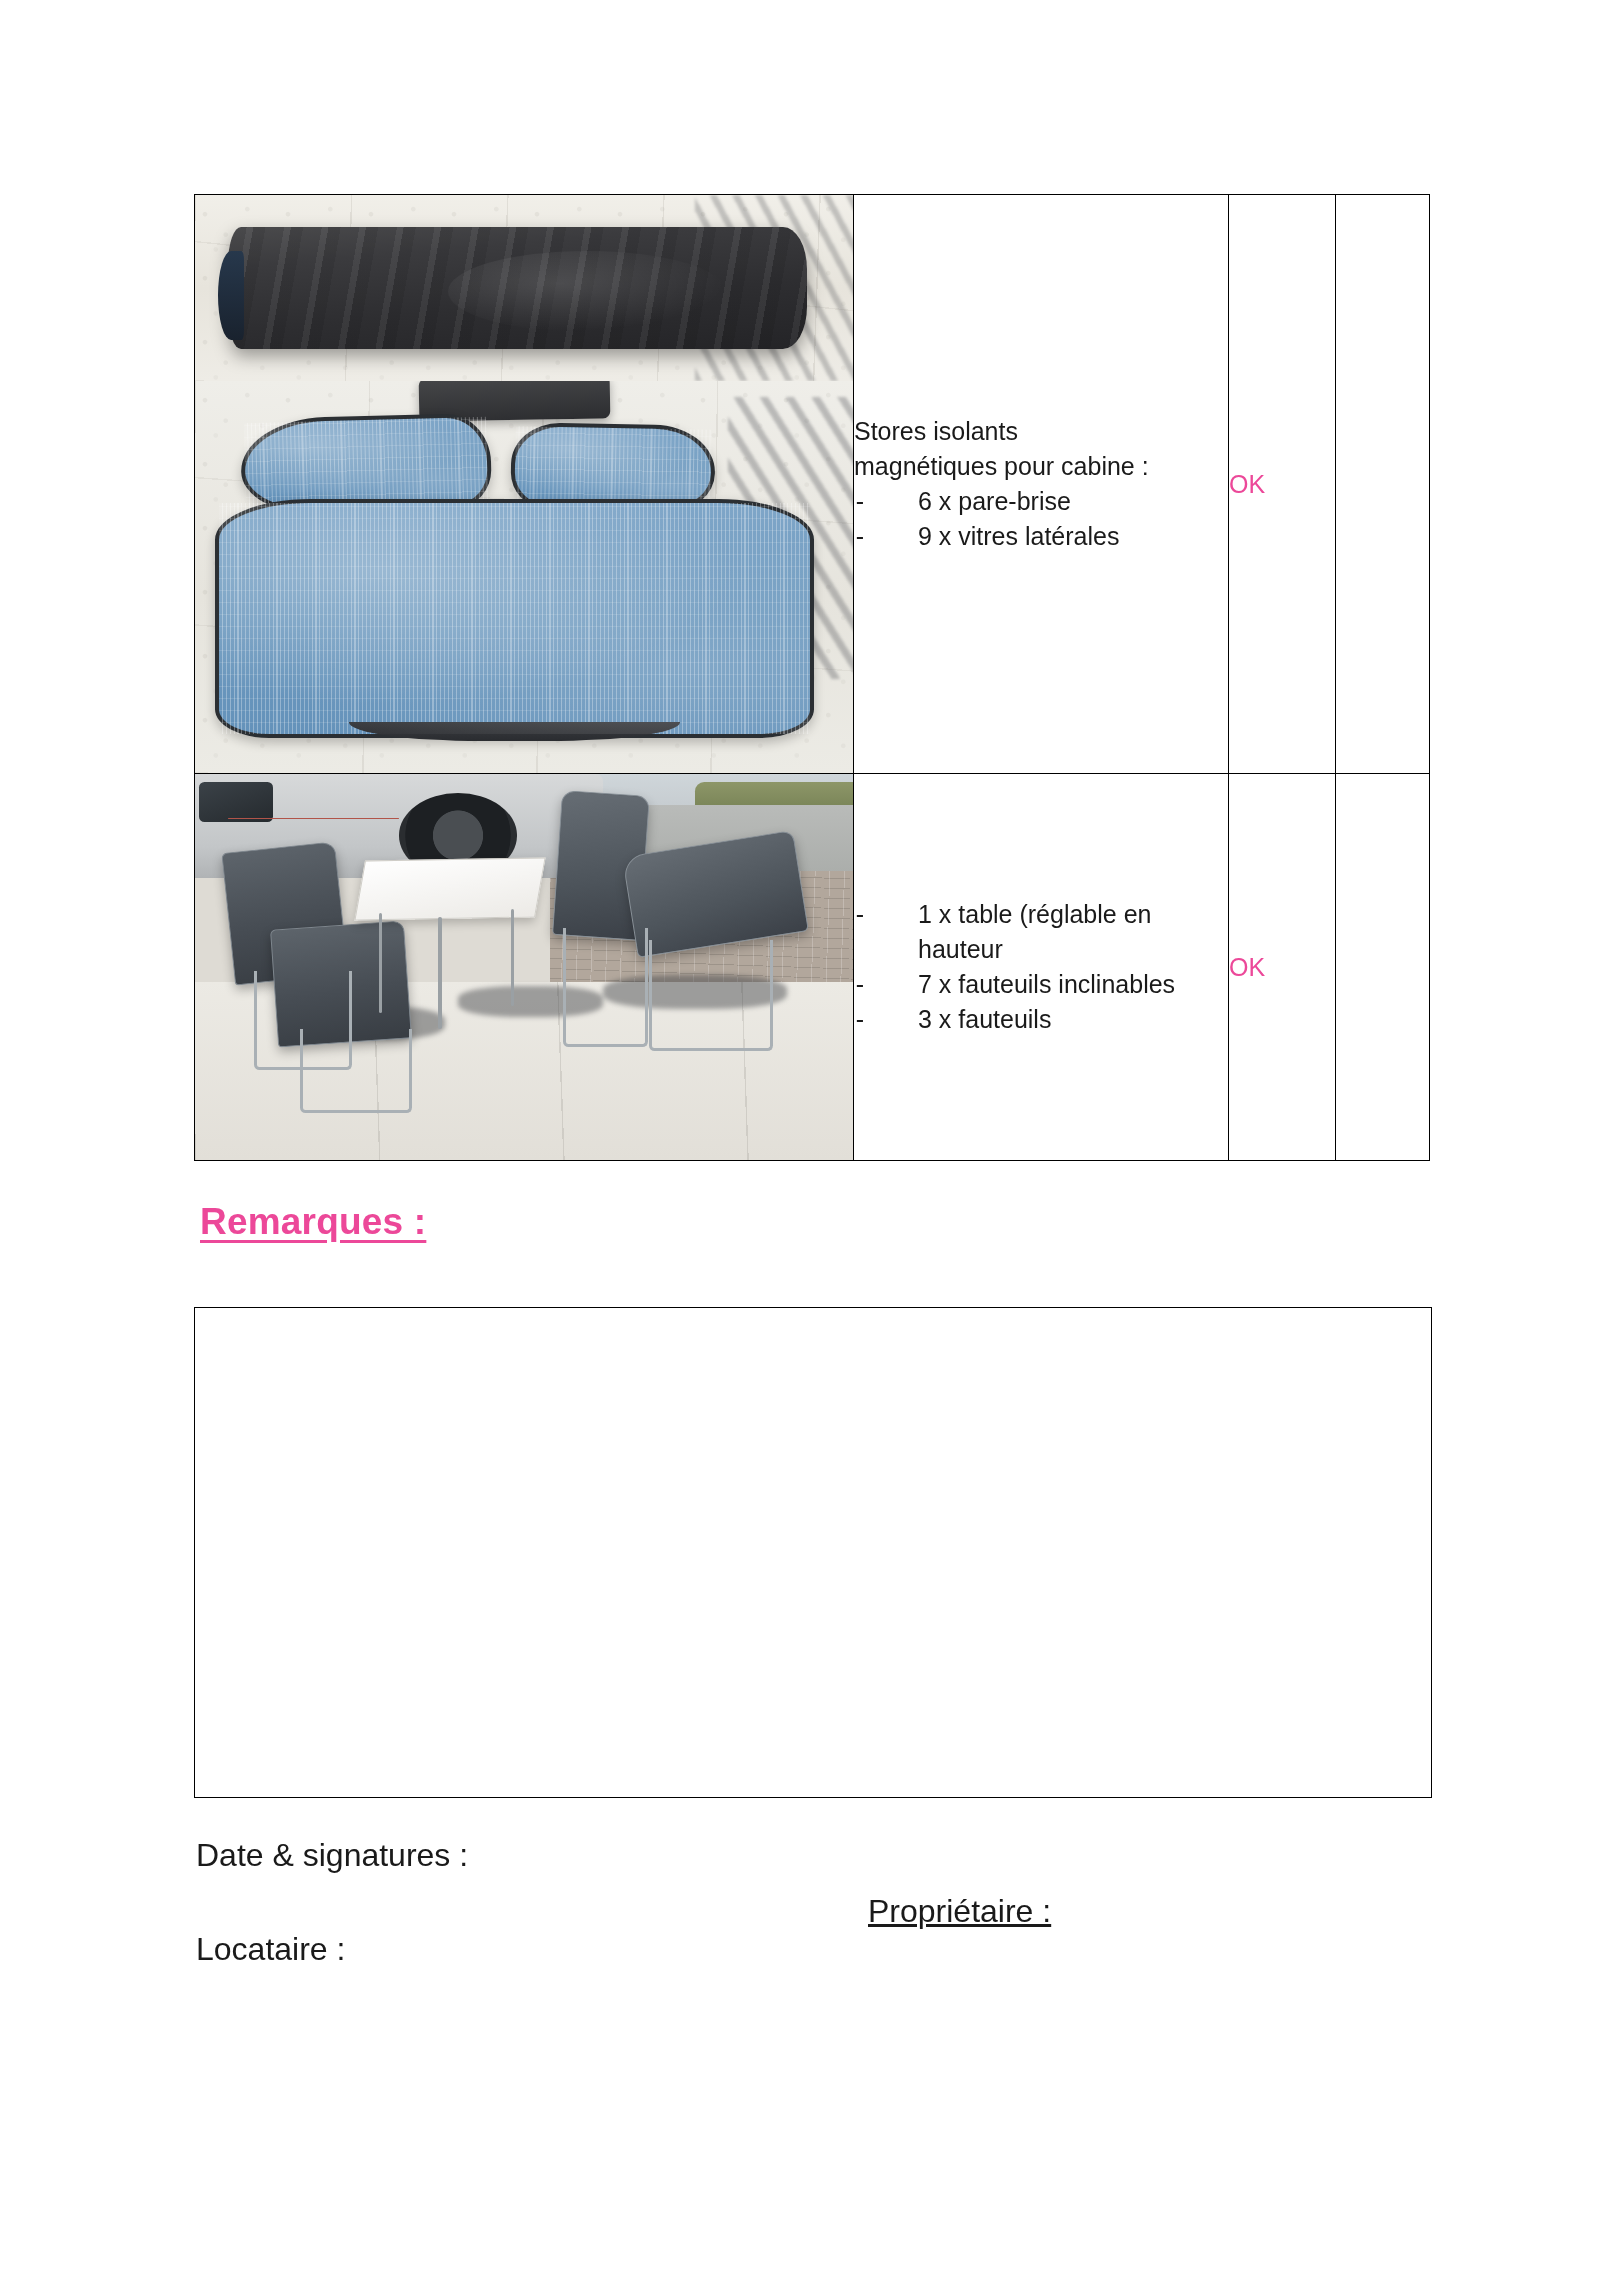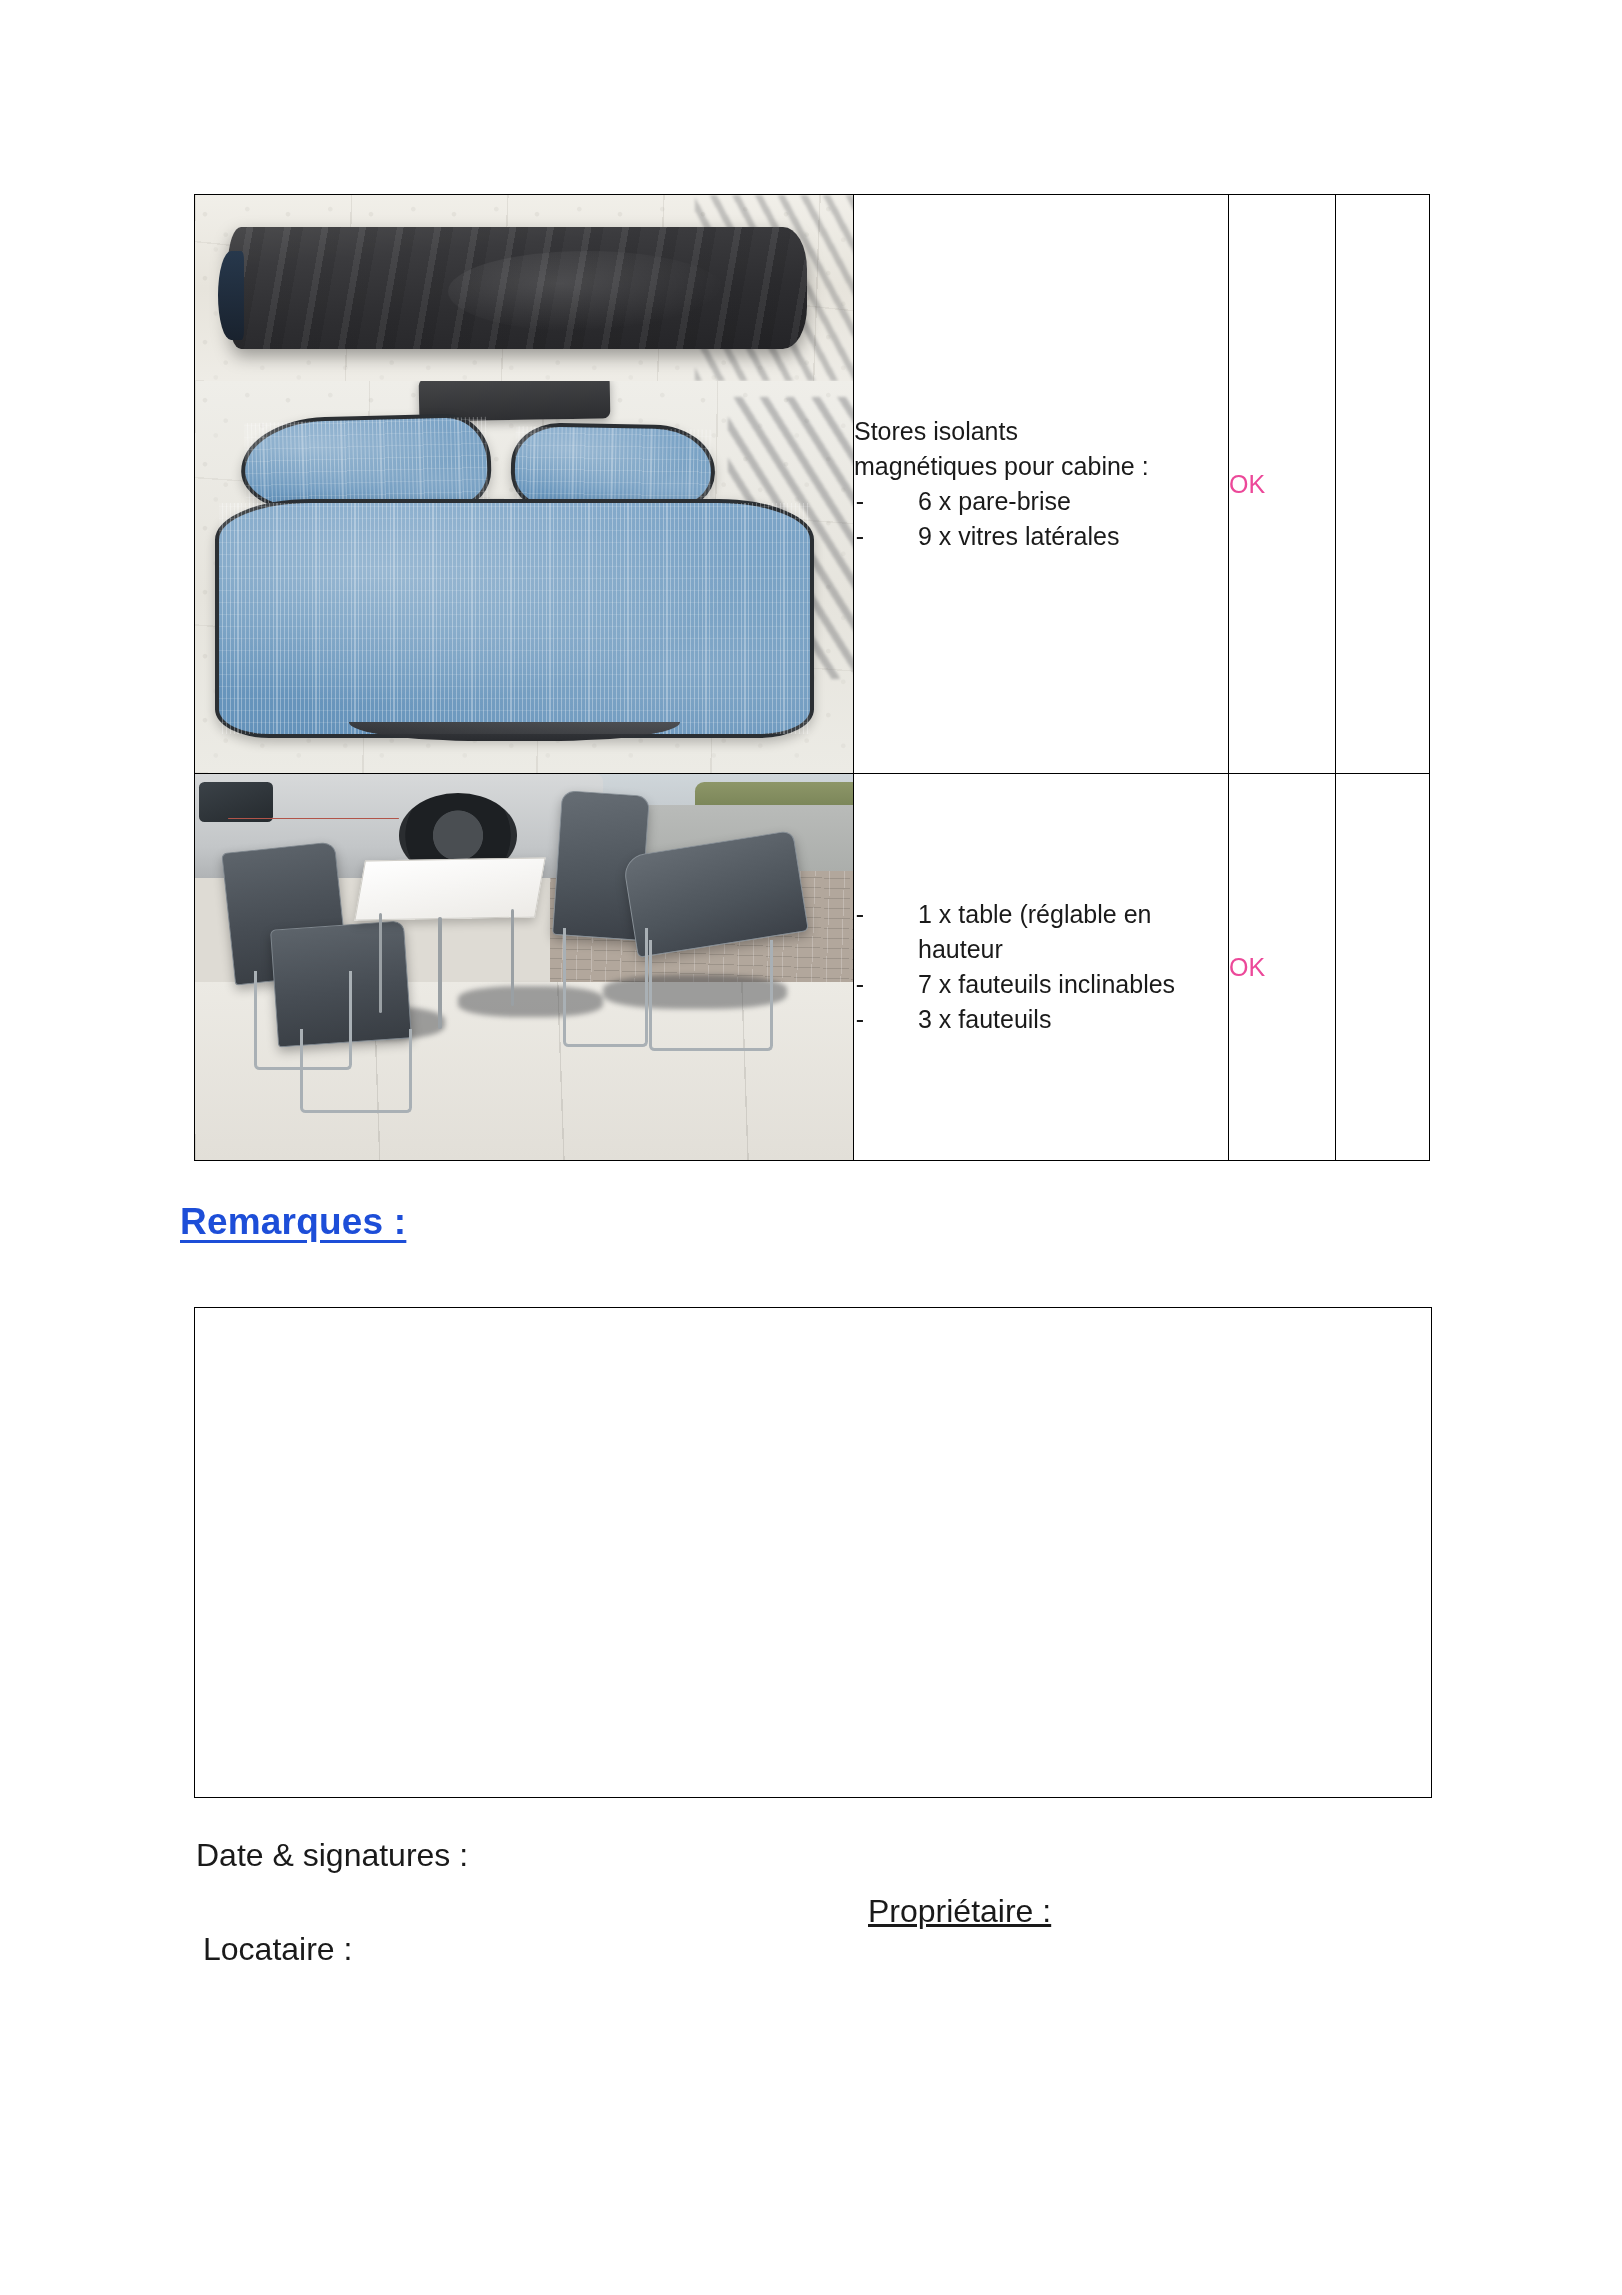--- a/index.html
+++ b/index.html
@@ -313,28 +313,28 @@
   .grd-shadow {
     position: absolute;
     background: rgba(60,62,66,.45);
     filter: blur(2.8px);
     border-radius: 40%;
   }
 
   
   .remarques-heading {
     position: absolute;
-    left: 180px;
+    left: 200px;
     top: 1201px;
     font-size: 37px;
     font-weight: bold;
     letter-spacing: 0.2px;
     text-decoration: underline;
     text-underline-offset: 6.4px;
-    color: #1d4ed8;
+    color: #ec4899;
   }
 
   
   .remarques-box {
     position: absolute;
     left: 194px;
     top: 1307px;
     width: 1238px;
     height: 491px;
     border: 1.7px solid #000000;
@@ -343,21 +343,21 @@
   }
 
   
   .footer-line {
     position: absolute;
     font-size: 32px;
     color: #1a1a1a;
     white-space: nowrap;
   }
   .f-date   { left: 196px; top: 1837px; }
-  .f-loc    { left: 203px; top: 1931px; }
+  .f-loc    { left: 196px; top: 1931px; }
   .f-prop   { left: 868px; top: 1893px; text-decoration: underline; }
 </style>
 </head>
 <body>
 
 <div class="page">
 
   <table class="inv-table">
     <colgroup>
       <col class="col-img">

